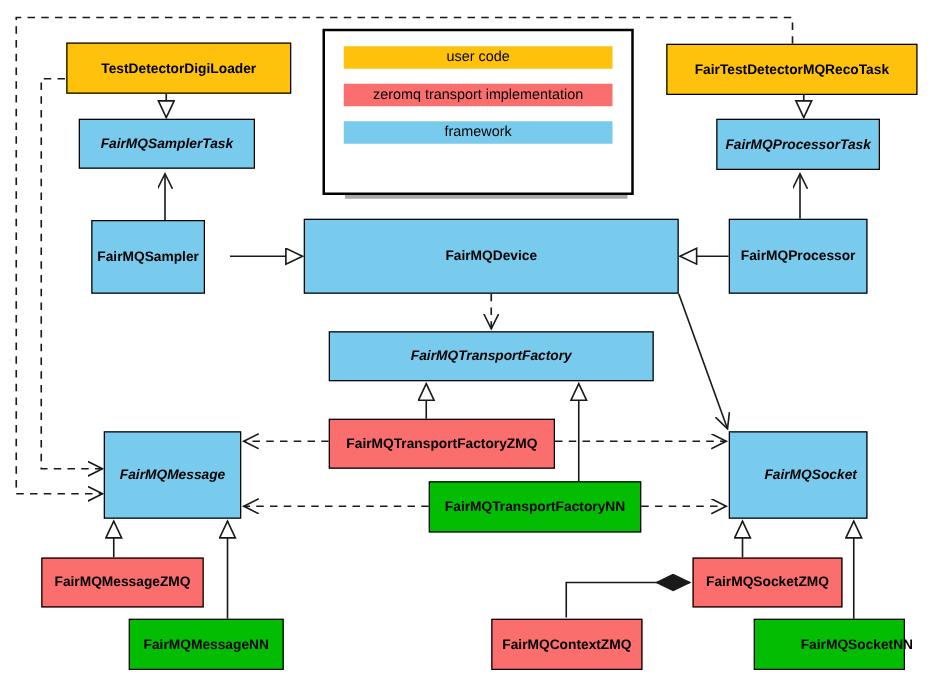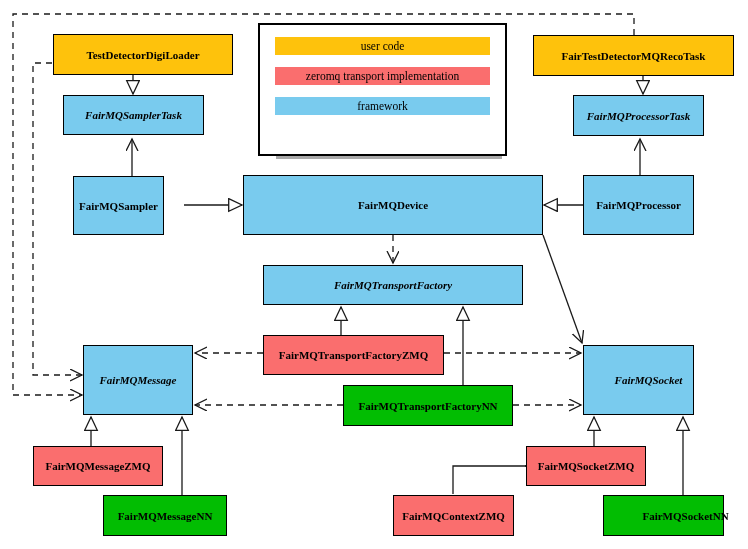--- a/index.html
+++ b/index.html
@@ -1,18 +1,18 @@
 <!DOCTYPE html>
 <html style="--user-code: #FEC20C; --framework: #79CBEE; --zeromq: #FA6E6E; --nanomsg: #02BD02; --line: #1a1a1a; --legend-shadow: #a9a9a9;"><head>
 <meta charset="utf-8">
 <style>
   html,body{margin:0;padding:0;background:#fff;}
   #diagram{
     position:relative;width:748px;height:549px;background:#fff;overflow:hidden;
-    font-family:Liberation Serif, serif;
+    font-family:Liberation Sans, sans-serif;
   }
   #edges-svg{position:absolute;left:0;top:0;width:748px;height:549px;pointer-events:none;}
   .edge{fill:none;stroke:var(--line,#1a1a1a);stroke-width:1.3;}
   .edge.dashed{stroke-dasharray:6 5;}
   .head-vee{fill:none;stroke:var(--line,#1a1a1a);stroke-width:1.3;}
   .head-tri{fill:#ffffff;stroke:var(--line,#1a1a1a);stroke-width:1.3;}
   .head-dia{fill:var(--line,#1a1a1a);stroke:var(--line,#1a1a1a);stroke-width:1;}
   .node{
     position:absolute;box-sizing:border-box;border:1.5px solid #000;
     display:flex;align-items:center;justify-content:center;
@@ -130,20 +130,20 @@
       </div>
       <div class="node zeromq" style="left: 33px; top: 446px; width: 130px; height: 40px;">
         <span>FairMQMessageZMQ</span>
       </div>
       <div class="node nanomsg" style="left: 103px; top: 495px; width: 124px; height: 41px;">
         <span>FairMQMessageNN</span>
       </div>
       <div class="node zeromq" style="left: 393px; top: 495px; width: 121px; height: 41px;">
         <span>FairMQContextZMQ</span>
       </div>
-      <div class="node zeromq" style="left: 526px; top: 446px; width: 120px; height: 40px;">
+      <div class="node zeromq" style="left: 554px; top: 446px; width: 120px; height: 40px;">
         <span>FairMQSocketZMQ</span>
       </div>
       <div class="node nanomsg" style="left: 603px; top: 495px; width: 121px; height: 41px; padding-left: 44px;">
         <span>FairMQSocketNN</span>
       </div>
     </div>
 </div>
 
 </body></html>

